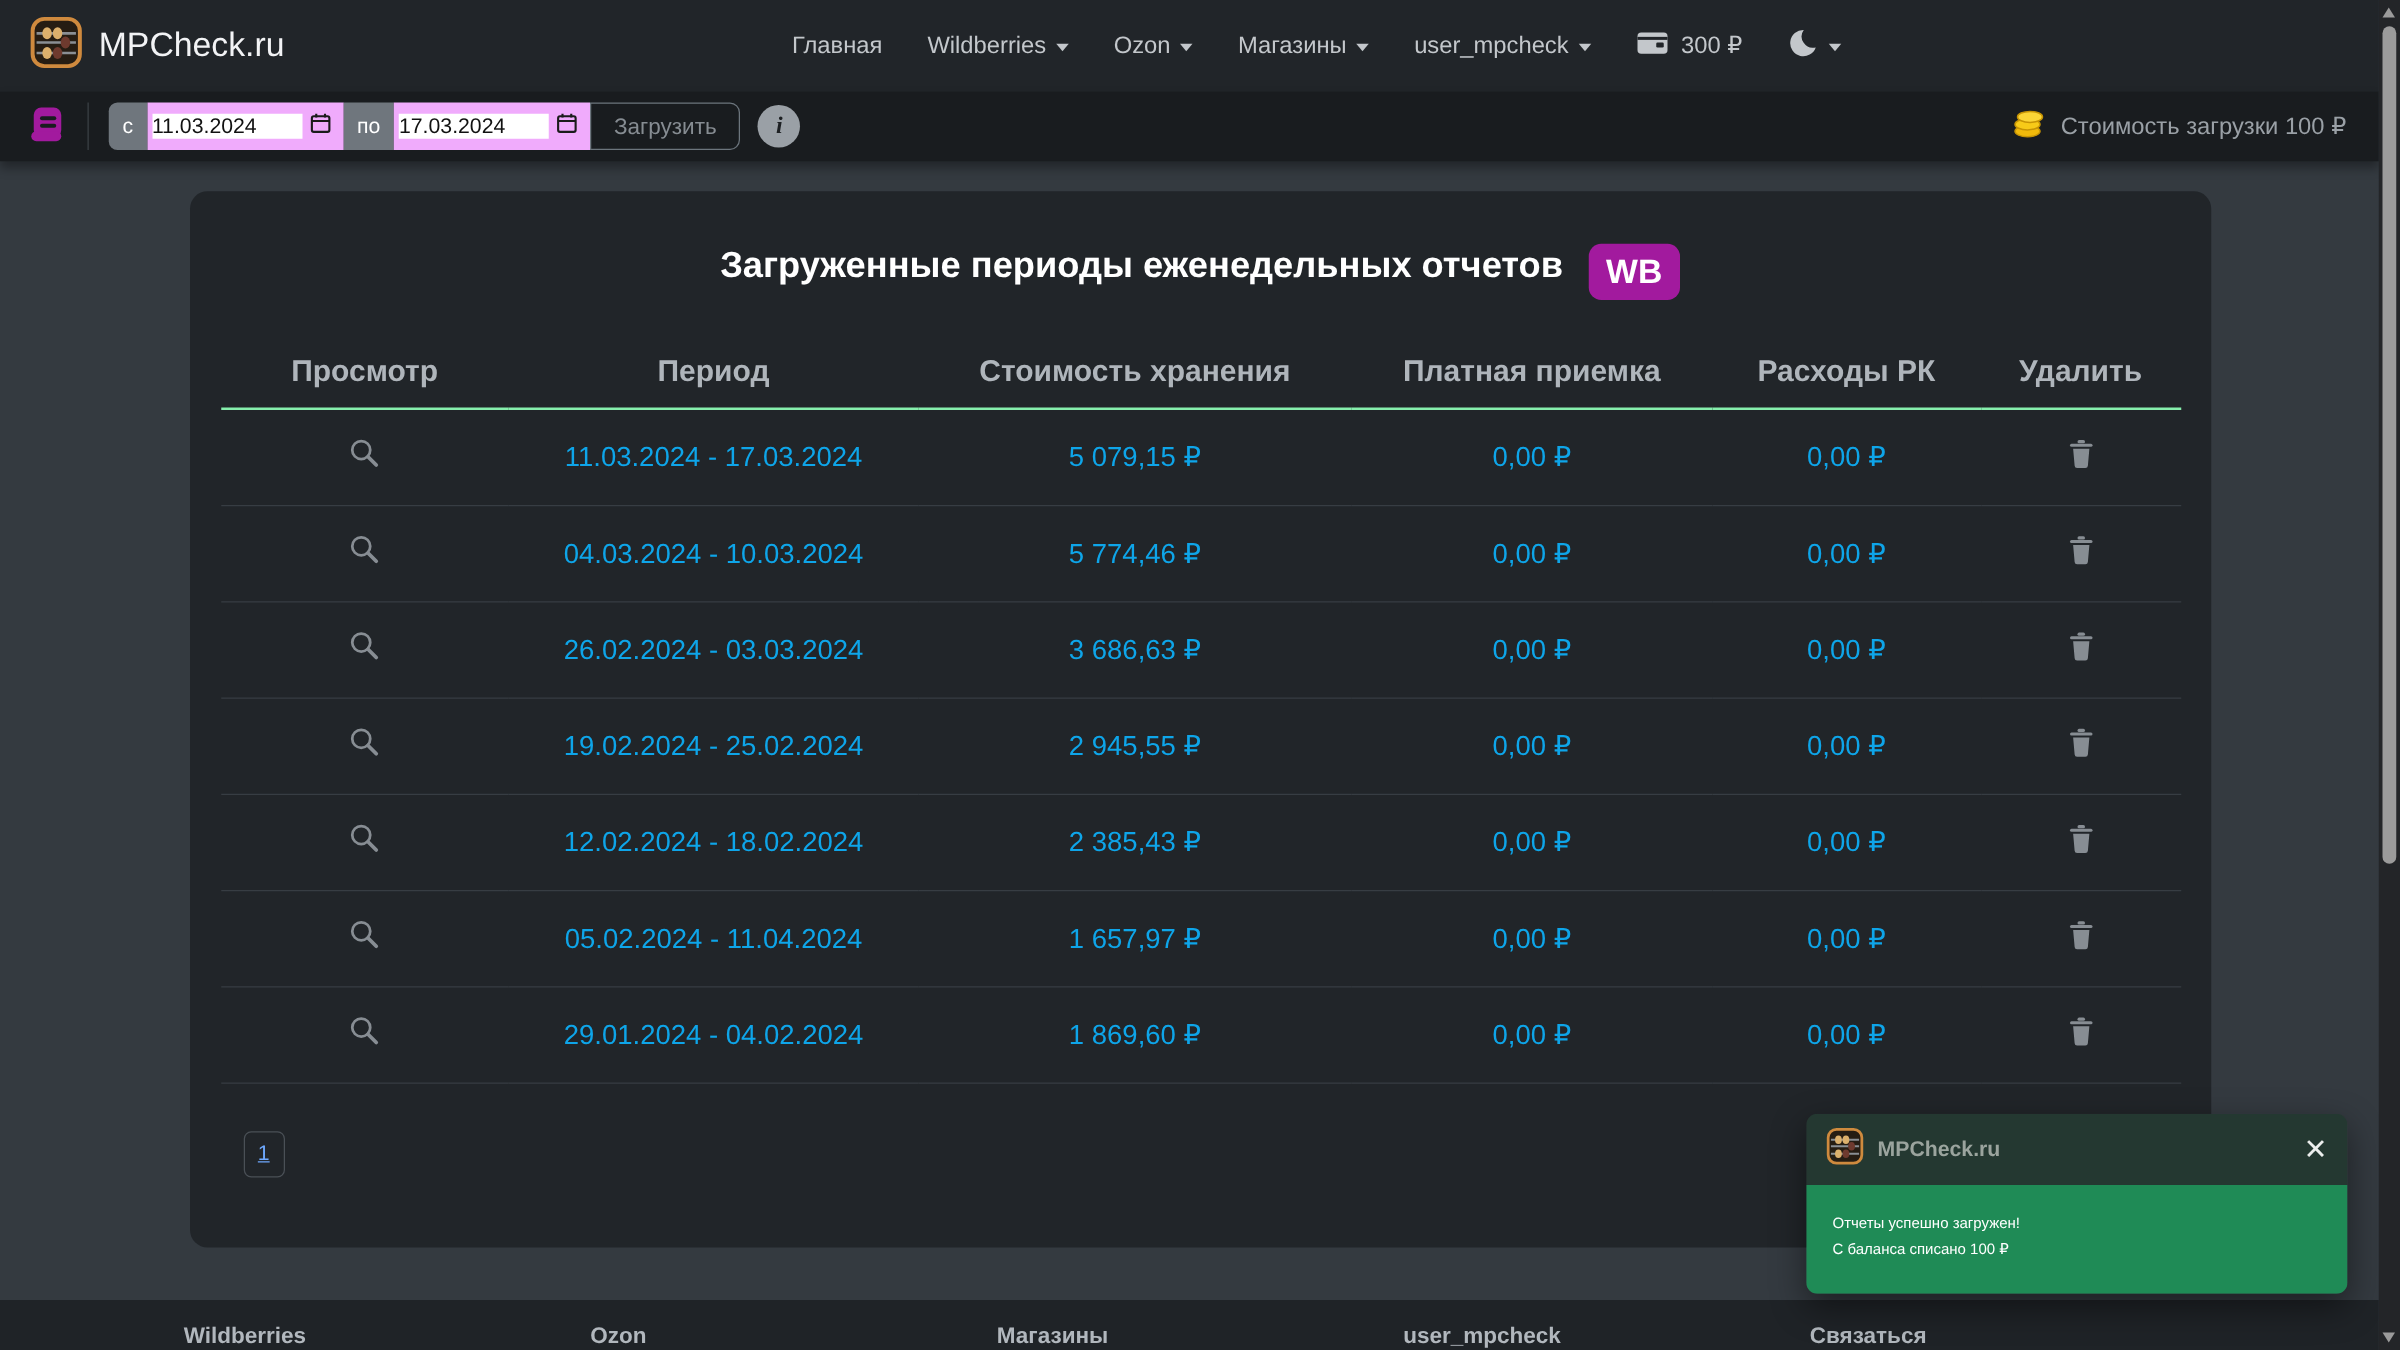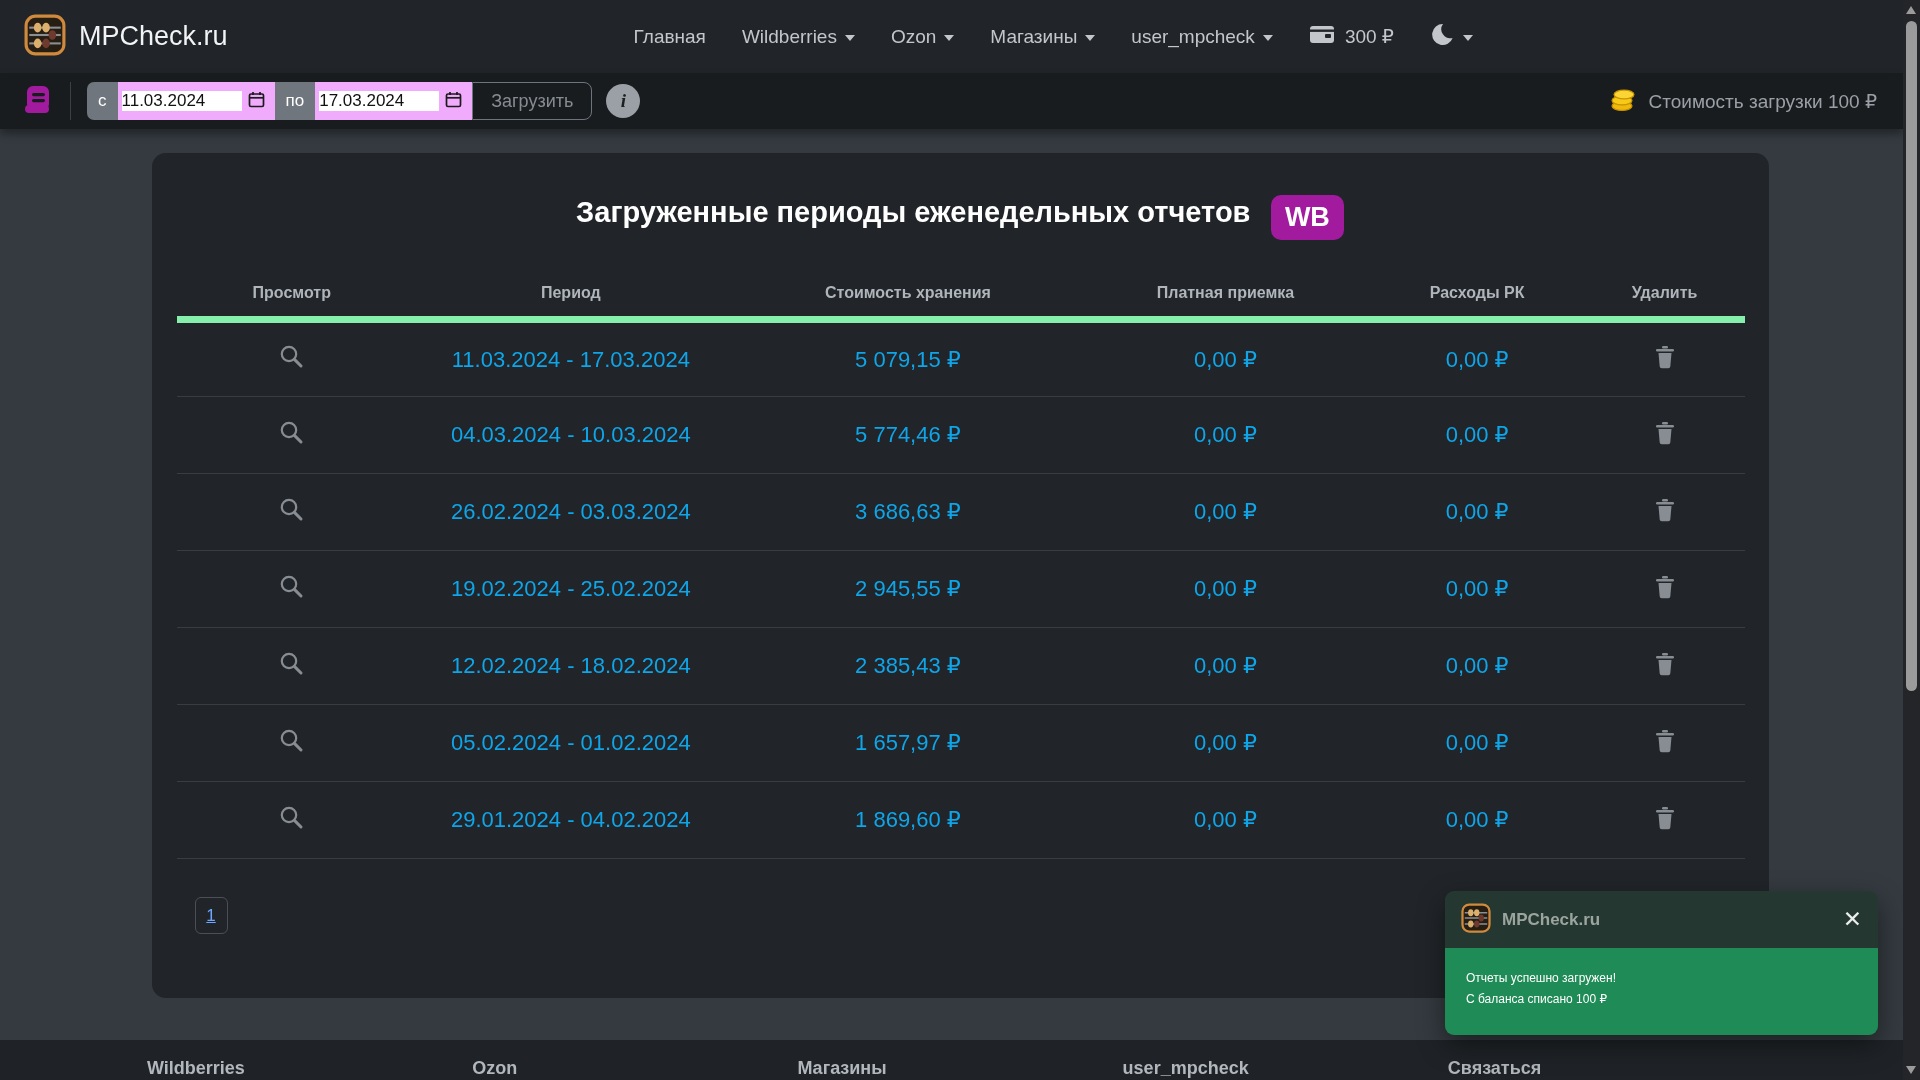--- a/index.html
+++ b/index.html
@@ -41,22 +41,22 @@
 
   
   .card { width:1617px; margin:24px auto 0; background:#212529; border-radius:14px;
     min-height:845px; padding:42px 25px 0; position:relative; }
   .card-title-row { text-align:center; }
   .card-title { display:inline; color:#fff; font-size:29px; font-weight:bold; }
   .wb-badge { display:inline-block; margin-left:16px; background:#a21a9e; color:#fff;
     font-weight:bold; font-size:27px; padding:7px 14px; border-radius:10px; vertical-align:middle; }
 
   table.report { width:1568px; margin:34px auto 0; border-collapse:collapse; table-layout:fixed; }
-  table.report th { color:#afb5bb; font-size:16px; font-weight:bold; text-align:center;
-    padding:10px 4px 14px; border-bottom:7px solid #86efac; }
+  table.report th { color:#afb5bb; font-size:24px; font-weight:bold; text-align:center;
+    padding:10px 4px 14px; border-bottom:2px solid #86efac; }
   table.report td { color:#0ea5e9; font-size:22px; text-align:center; height:77px;
     border-bottom:1px solid #373d43; }
   .row-icon-btn { background:none; border:none; cursor:pointer; }
 
   .pagination { margin:38px 0 0 18px; display:inline-flex; }
   .page-btn { width:33px; height:37px; border:1px solid #4a5056; border-radius:6px;
     background:transparent; display:flex; align-items:center; justify-content:center; cursor:pointer; }
   .page-btn span { color:#6ea8fe; font-size:17px; text-decoration:underline; }
 
   
@@ -375,21 +375,21 @@
     <td>
       <button class="row-icon-btn">
         <span>
           <svg width="27" height="27" viewBox="0 0 27 27">
             <circle cx="11" cy="11" r="7.2" fill="none" stroke="#878d93" stroke-width="2.2"></circle>
             <line x1="16.4" y1="16.4" x2="23" y2="23" stroke="#878d93" stroke-width="3" stroke-linecap="round"></line>
           </svg>
         </span>
       </button>
     </td>
-    <td>05.02.2024 - 01.02.2024</td>
+    <td>05.02.2024 - 11.04.2024</td>
     <td>1 657,97 ₽</td>
     <td>0,00 ₽</td>
     <td>0,00 ₽</td>
     <td>
       <button class="row-icon-btn">
         <span>
           <svg width="24" height="27" viewBox="0 0 24 27">
             <rect x="3" y="6" width="18" height="2.4" rx="1.2" fill="#878d93"></rect>
             <rect x="9" y="3" width="6" height="2.6" rx="1.3" fill="#878d93"></rect>
             <path d="M5.5 10 h13 l-1.2 13.5 a2 2 0 0 1 -2 1.8 h-6.6 a2 2 0 0 1 -2 -1.8 Z" fill="#878d93"></path>

